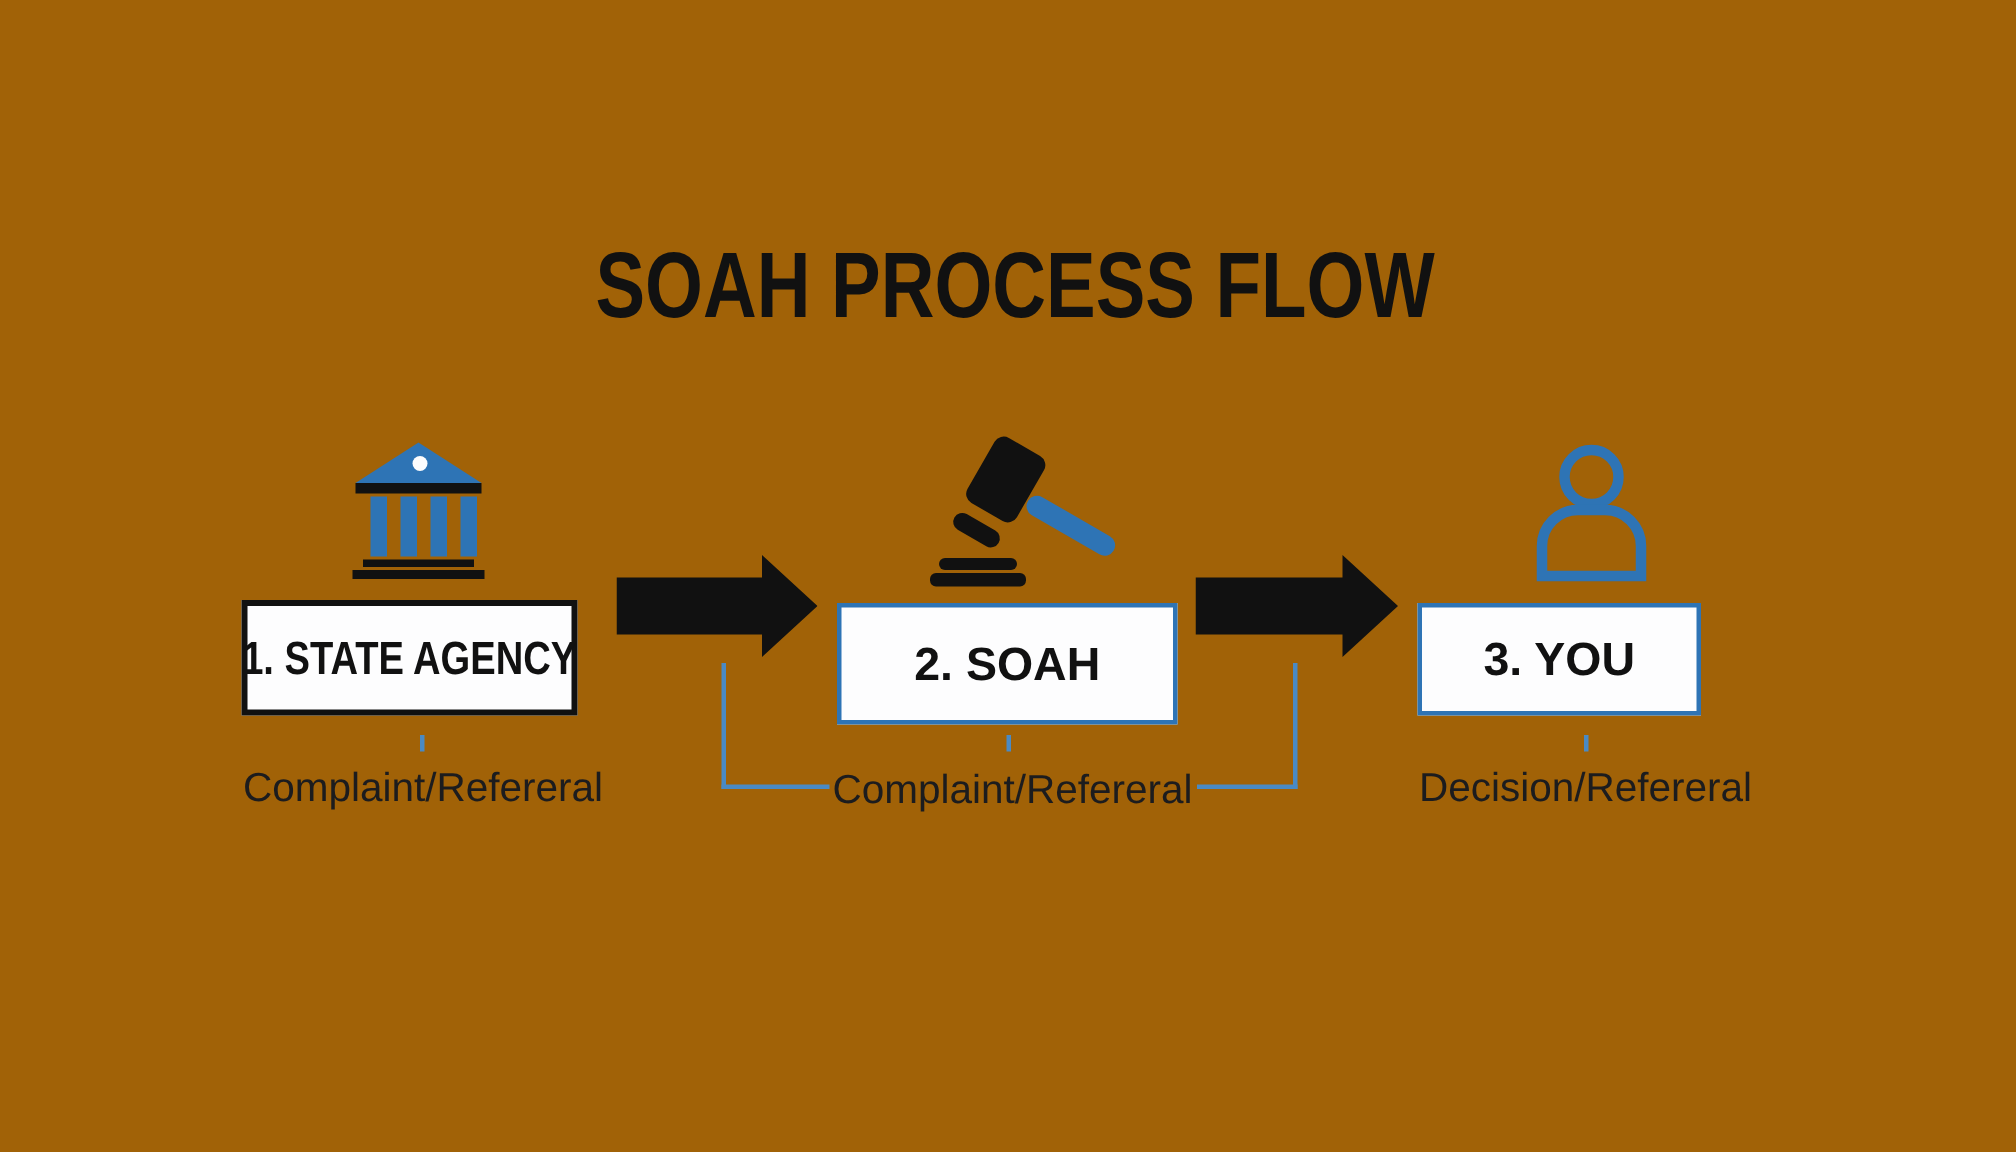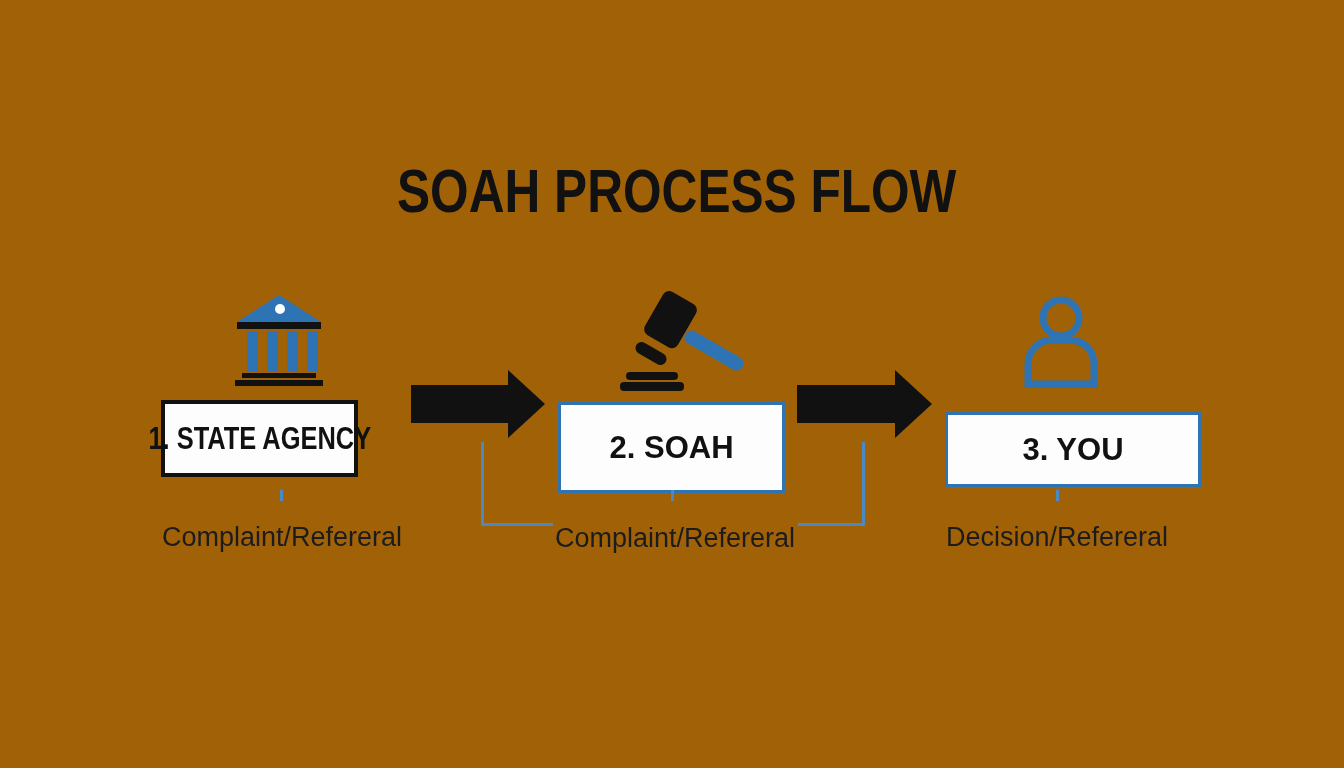--- a/index.html
+++ b/index.html
@@ -39,24 +39,24 @@
   .stroke-blue{stroke:var(--blue);fill:none;}
   
   .box{
     position:absolute;
     display:flex;align-items:center;justify-content:center;
     background:#fdfdfe;
     color:var(--ink);
     font-weight:700;font-size:31px;
     white-space:nowrap;
   }
-  .box-1{left:161px;top:400px;width:197px;height:77px;border:4px solid var(--ink);}
+  .box-1{left:161px;top:400px;width:224px;height:77px;border:4px solid var(--ink);}
   .box-1 .box-label{transform:scaleX(0.82);transform-origin:50% 50%;display:inline-block;}
-  .box-2{left:558px;top:402px;width:227px;height:91px;border:3px solid var(--blue);}
-  .box-3{left:945px;top:412px;width:256px;height:75px;border:3px solid var(--blue);}
+  .box-2{left:558px;top:402px;width:227px;height:81px;border:3px solid var(--blue);}
+  .box-3{left:945px;top:402px;width:189px;height:75px;border:3px solid var(--blue);}
   
   .arrow{position:absolute;}
   .arrow-1{left:411px;top:370px;}
   .arrow-2{left:797px;top:370px;}
   
   .tick{position:absolute;width:3px;height:11px;background:var(--line-blue);}
   .tick-1{left:280px;top:490px;}
   .tick-2{left:671px;top:490px;}
   .tick-3{left:1056px;top:490px;}
   .vline{position:absolute;width:3px;background:var(--line-blue);}
@@ -65,21 +65,20 @@
   .hline{position:absolute;height:3px;background:var(--line-blue);}
   .hline-1{left:481px;top:523px;width:72px;}
   .hline-2{left:798px;top:523px;width:67px;}
   
   .sublabel{
     position:absolute;
     width:320px;text-align:center;
     font-size:27px;font-weight:400;
     color:#1c1c1e;
     white-space:nowrap;
-    margin-top:12px;
   }
   .sublabel-1{left:122px;top:510px;}
   .sublabel-2{left:515px;top:511px;}
   .sublabel-3{left:897px;top:510px;}
 </style>
 </head>
 <body>
 
 <div class="canvas">
 

